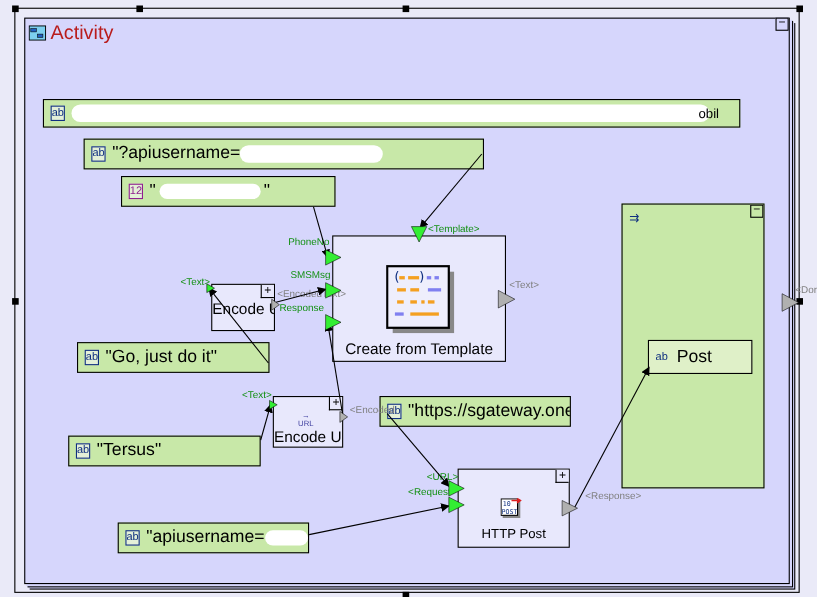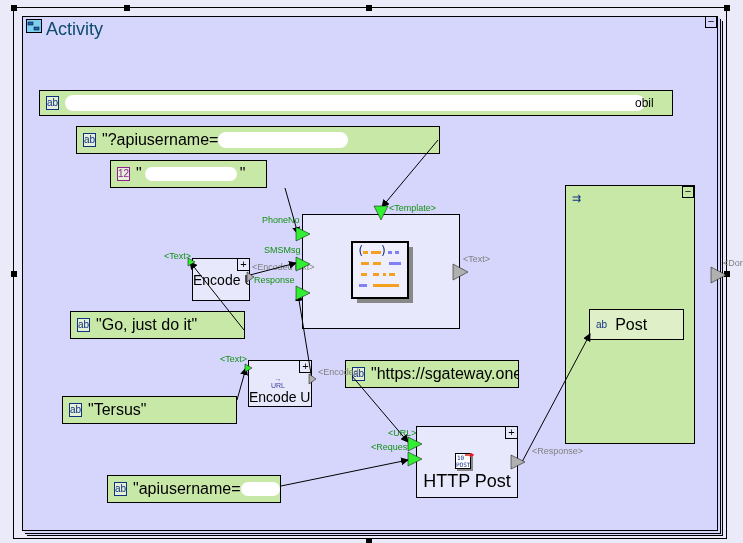--- a/index.html
+++ b/index.html
@@ -1,21 +1,21 @@
 <!DOCTYPE html>
 <html><head>
 <meta charset="utf-8">
 <style>
   html,body{margin:0;padding:0;}
   body{width:743px;height:543px;background:#eaeaf8;position:relative;overflow:hidden;font-family:"Liberation Sans",sans-serif;}
   .abs{position:absolute;}
   .sel-frame{left:13px;top:7px;width:714px;height:532px;border:1px solid #000;box-sizing:border-box;}
   .handle{width:6px;height:6px;background:#000;}
   .activity{left:22px;top:16px;width:696px;height:515px;background:#d6d6fc;border:1px solid #000;box-sizing:border-box;box-shadow:2px 2px 0 #d6d6fc,3px 3px 0 #000,4px 4px 0 #d6d6fc,5px 5px 0 #000;}
-  .activity-title{left:26px;top:19px;font-size:18px;color:#0c4a6e;display:flex;align-items:flex-start;gap:4px;}
+  .activity-title{left:26px;top:19px;font-size:18px;color:#b91c1c;display:flex;align-items:center;gap:4px;}
   .collapse-btn{width:12px;height:12px;border:1px solid #000;background:#d6d6fc;box-sizing:border-box;font-size:11px;line-height:8px;text-align:center;}
   .const{background:#c8e8a8;border:1px solid #000;box-sizing:border-box;font-size:16px;color:#000;white-space:nowrap;overflow:hidden;display:flex;align-items:center;padding-left:6px;}
   .const .ico{font-size:10px;color:#103080;border:1px solid #103080;width:11px;height:12px;line-height:11px;text-align:center;margin-right:6px;flex:none;background:#e4f0d8;}
   .const .ico.num{color:#902090;border-color:#902090;}
   .redact{background:#fff;border-radius:8px;display:inline-block;}
   .proc{background:#e8e8fc;border:1px solid #000;box-sizing:border-box;}
   .proc .label{position:absolute;bottom:3px;left:0;right:0;text-align:center;font-size:14px;color:#000;white-space:nowrap;overflow:hidden;}
   .plus-btn{position:absolute;top:0;right:0;width:12px;height:12px;border:1px solid #000;border-top:none;border-right:none;background:#e8e8fc;font-size:11px;line-height:11px;text-align:center;box-sizing:border-box;}
   .slot-label{font-size:9px;color:#139013;white-space:nowrap;}
   .slot-label.out{color:#808080;}
@@ -52,21 +52,21 @@
   <span class="redact" style="width:580px;height:16px"></span>
   <span style="font-size:12px;margin-left:-10px">obil</span>
 </div>
 
 <div class="abs const" style="left:76px;top:126px;width:364px;height:28px">
   <span class="ico">ab</span>
   <span>"?apiusername=</span>
   <span class="redact" style="width:130px;height:16px"></span>
 </div>
 
-<div class="abs const" style="left:110px;top:160px;width:157px;height:28px">
+<div class="abs const" style="left:110px;top:160px;width:195px;height:28px">
   <span class="ico num">12</span>
   <span>"</span>
   <span class="redact" style="width:92px;height:14px;margin:0 3px"></span>
   <span>"</span>
 </div>
 
 <div class="abs const" style="left:70px;top:311px;width:175px;height:28px">
   <span class="ico">ab</span>
   <span>"Go, just do it"</span>
 </div>
@@ -100,20 +100,21 @@
       <rect x="38" y="21" width="12" height="3" fill="#8080f0"></rect>
     <rect x="10" y="32" width="6" height="3" fill="#f4a020"></rect>
       <rect x="22" y="32" width="6" height="3" fill="#f4a020"></rect>
       <rect x="32" y="32" width="3" height="3" fill="#f4a020"></rect>
       <rect x="38" y="32" width="6" height="3" fill="#f4a020"></rect>
     <rect x="8" y="43" width="8" height="3" fill="#8080f0"></rect>
       <rect x="22" y="43" width="26" height="3" fill="#f4a020"></rect>
     <text x="6" y="14" font-size="12" fill="#103080" font-family="DejaVu Sans Mono, monospace">(</text>
     <text x="29" y="14" font-size="12" fill="#103080" font-family="DejaVu Sans Mono, monospace">)</text>
   </svg>
+  <div class="label">Create from Template</div>
 </div>
 <div class="abs slot-label" style="left:389px;top:203px">&lt;Template&gt;</div>
 <div class="abs slot-label" style="left:262px;top:215px">PhoneNo</div>
 <div class="abs slot-label" style="left:264px;top:245px">SMSMsg</div>
 <div class="abs slot-label" style="left:254px;top:275px">Response</div>
 <div class="abs slot-label out" style="left:463px;top:254px">&lt;Text&gt;</div>
 
 <div class="abs proc" style="left:192px;top:258px;width:58px;height:43px">
   <div class="plus-btn">+</div>
   <div class="label" style="bottom:12px">Encode U..</div>
@@ -131,21 +132,21 @@
 
 <div class="abs proc" style="left:416px;top:426px;width:102px;height:72px">
   <div class="plus-btn">+</div>
   <svg class="abs" style="left:38px;top:26px" width="20" height="18">
     <rect x="2" y="2" width="16" height="16" fill="#888"></rect>
     <rect x="0.5" y="0.5" width="15" height="15" fill="#fff" stroke="#000"></rect>
     <text x="2" y="7" font-size="6" fill="#103080" font-family="DejaVu Sans Mono, monospace">10</text>
     <text x="1" y="14" font-size="6" fill="#103080" font-family="DejaVu Sans Mono, monospace">POST</text>
     <path d="M10 2 h8 M15 0 l3 2 l-3 2" stroke="#e02020" stroke-width="1.5" fill="none"></path>
   </svg>
-  <div class="label" style="font-size:18px;bottom:5px">HTTP Post</div>
+  <div class="label" style="font-size:12px;bottom:5px">HTTP Post</div>
 </div>
 <div class="abs slot-label" style="left:388px;top:428px">&lt;URL&gt;</div>
 <div class="abs slot-label" style="left:371px;top:442px">&lt;Request&gt;</div>
 <div class="abs slot-label out" style="left:532px;top:446px">&lt;Response&gt;</div>
 
 <div class="abs ds" style="left:565px;top:185px;width:130px;height:259px">
   <div class="abs collapse-btn" style="right:0;top:0;background:#c8e8a8">−</div>
   <div class="abs ds-title" style="left:6px;top:6px;display:flex;gap:8px;align-items:center">
     <span style="font-size:11px;color:#103080">⇉</span>
   </div>

